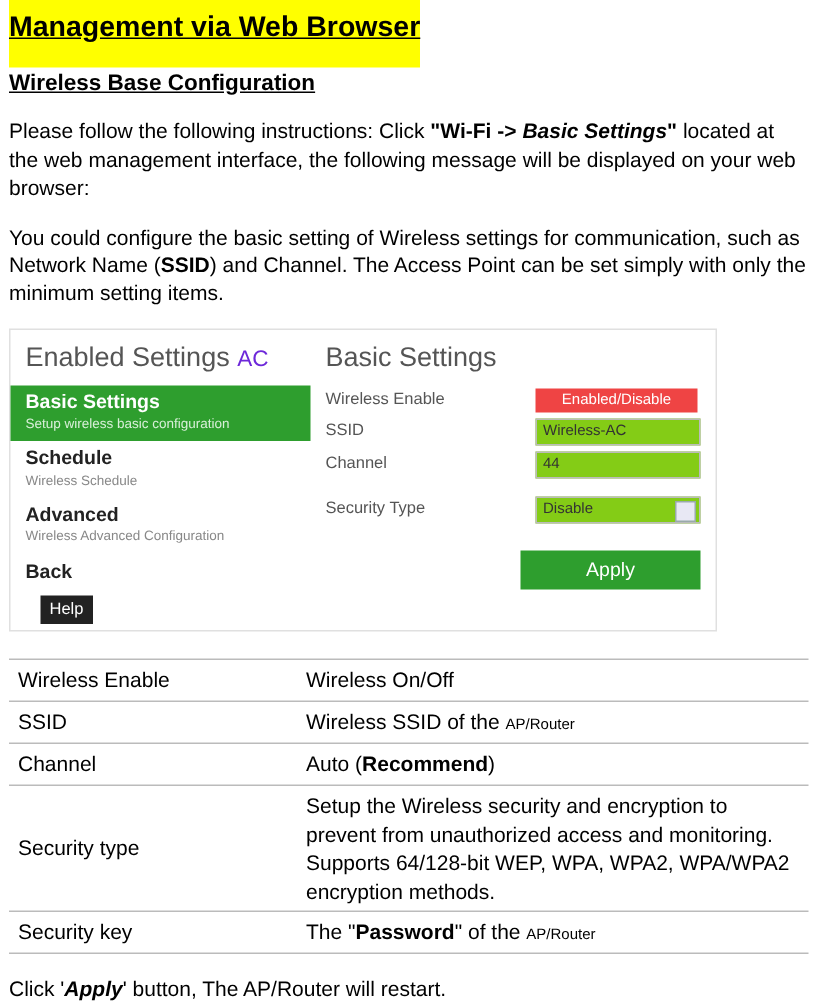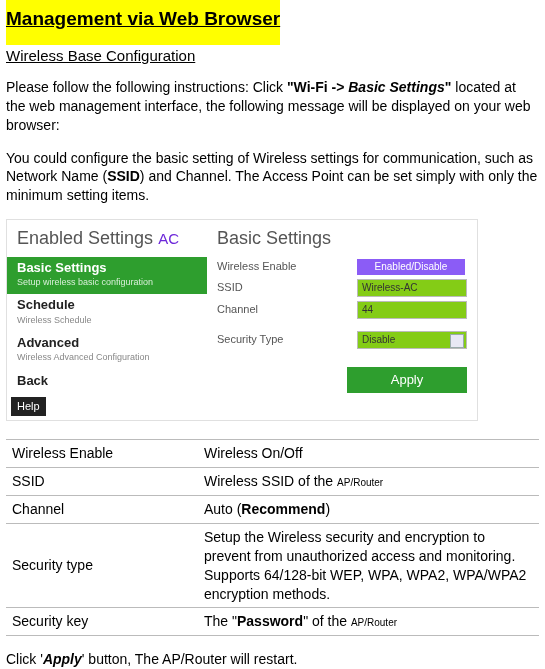--- a/index.html
+++ b/index.html
@@ -15,21 +15,21 @@
   .title {
     font-size: 19px;
     font-weight: bold;
     background: #ffff00;
     display: inline;
     padding: 16px 0;
     text-decoration: underline;
   }
   .subheader {
     font-size: 15px;
-    font-weight: normal;
+    font-weight: bold;
     text-decoration: underline;
     margin: 14px 0 12px 0;
   }
   .para {
     margin: 0 0 14px 0;
   }
   .bold { font-weight: bold; }
   .bolditalic { font-weight: bold; font-style: italic; }
 
   
@@ -63,21 +63,21 @@
   .mock-row.active {
     background: #2e9e2e;
     color: #fff;
   }
   .mock-row .r-title { font-size: 13px; font-weight: bold; color: #222; }
   .mock-row.active .r-title { color: #fff; }
   .mock-row .r-sub { font-size: 9px; color: #888; }
   .mock-row.active .r-sub { color: #d8efd8; }
   .help-badge {
     position: absolute;
-    bottom: 4px; left: 4px;
+    bottom: 4px; left: 20px;
     background: #222;
     color: #fff;
     font-size: 11px;
     padding: 2px 6px;
   }
   .right .mock-title { padding-left: 0; }
   .form-row {
     display: flex;
     font-size: 11px;
     color: #555;
@@ -89,21 +89,21 @@
     border: 1px solid #bbb;
     height: 16px;
     width: 100px;
     font-size: 10px;
     padding: 0 4px;
     line-height: 16px;
     color: #333;
     background: #84cc16;
   }
   .form-row .ctl.green {
-    background: #8b5cf6;
+    background: #ef4444;
     color: #fff;
     border: none;
     text-align: center;
   }
   .form-row .ctl.sel {
     position: relative;
   }
   .form-row .ctl.sel::after {
     content: "";
     position: absolute;

